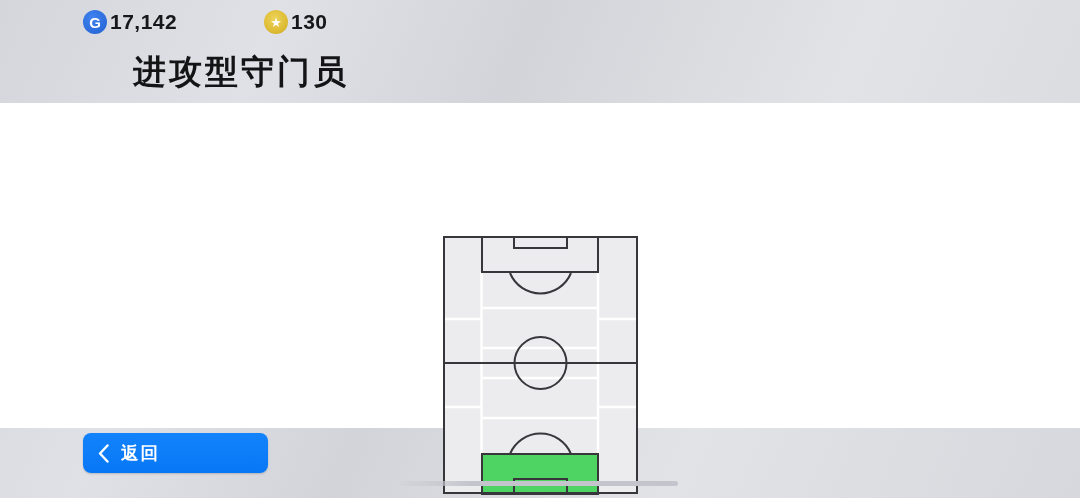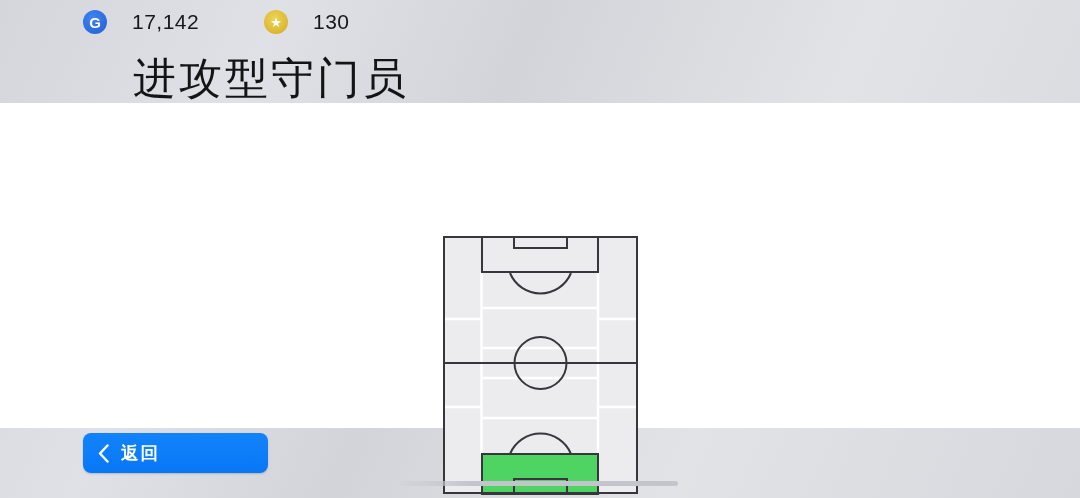--- a/index.html
+++ b/index.html
@@ -8,26 +8,26 @@
     font-family:"Liberation Sans",sans-serif;
     background:linear-gradient(113deg,#d5d6db 0%,#e0e1e6 22%,#d3d4d9 42%,#e2e3e7 68%,#d7d8dd 100%);
   }
   
   .currency{position:absolute;top:10px;display:flex;align-items:center;height:24px;}
   .currency .coin{width:24px;height:24px;border-radius:50%;display:flex;align-items:center;justify-content:center;flex:0 0 auto;}
   .coin-g{background:radial-gradient(circle at 38% 32%,#3f82f0 0%,#2b6ada 70%,#215bc4 100%);}
   .coin-g span{color:#fff;font-size:15px;font-weight:800;line-height:1;}
   .coin-star{background:radial-gradient(circle at 45% 38%,#eed45a 0%,#ddbb35 62%,#c9a51f 100%);}
   .coin-star span{color:#fff;font-size:13px;line-height:1;transform:translateY(-0.5px);}
-  .currency .amount{margin-left:25px;font-size:21px;font-weight:400;color:#17171b;letter-spacing:0.5px;}
+  .currency .amount{margin-left:3px;font-size:21px;font-weight:700;color:#17171b;letter-spacing:0.5px;}
   .gp-currency{left:83px;}
   .star-currency{left:264px;}
   .page-title{
     position:absolute;left:133px;top:50px;
-    font-size:43px;font-weight:400;color:#141417;letter-spacing:3px;white-space:nowrap;
+    font-size:33px;font-weight:700;color:#141417;letter-spacing:3px;white-space:nowrap;
   }
   
   .content{position:absolute;left:0;top:103px;width:1080px;height:325px;background:#ffffff;}
   .pitch-svg{position:absolute;left:441px;top:131px;}
   
   .back-button{
     position:absolute;left:83px;top:433px;width:185px;height:40px;
     background:linear-gradient(180deg,#1283fb 0%,#0877f6 100%);
     border-radius:8px;display:flex;align-items:center;
     box-shadow:0 1px 2px rgba(0,0,0,0.18);cursor:pointer;text-align:center;

